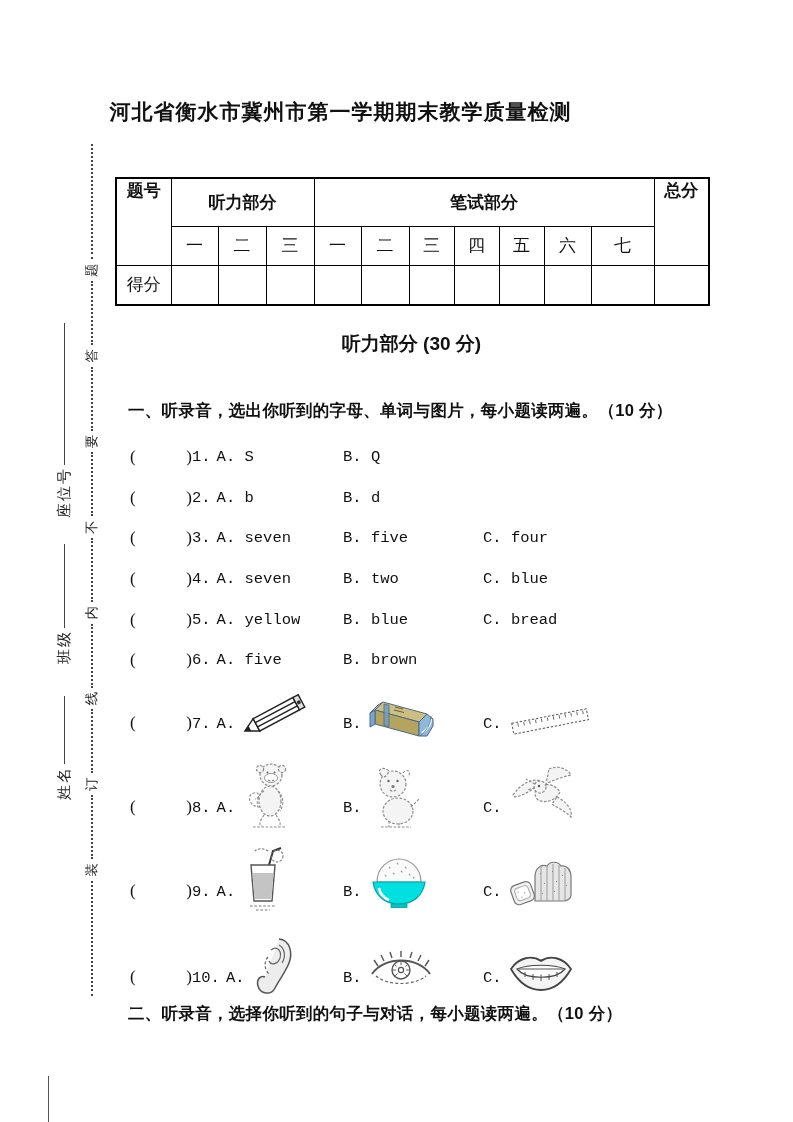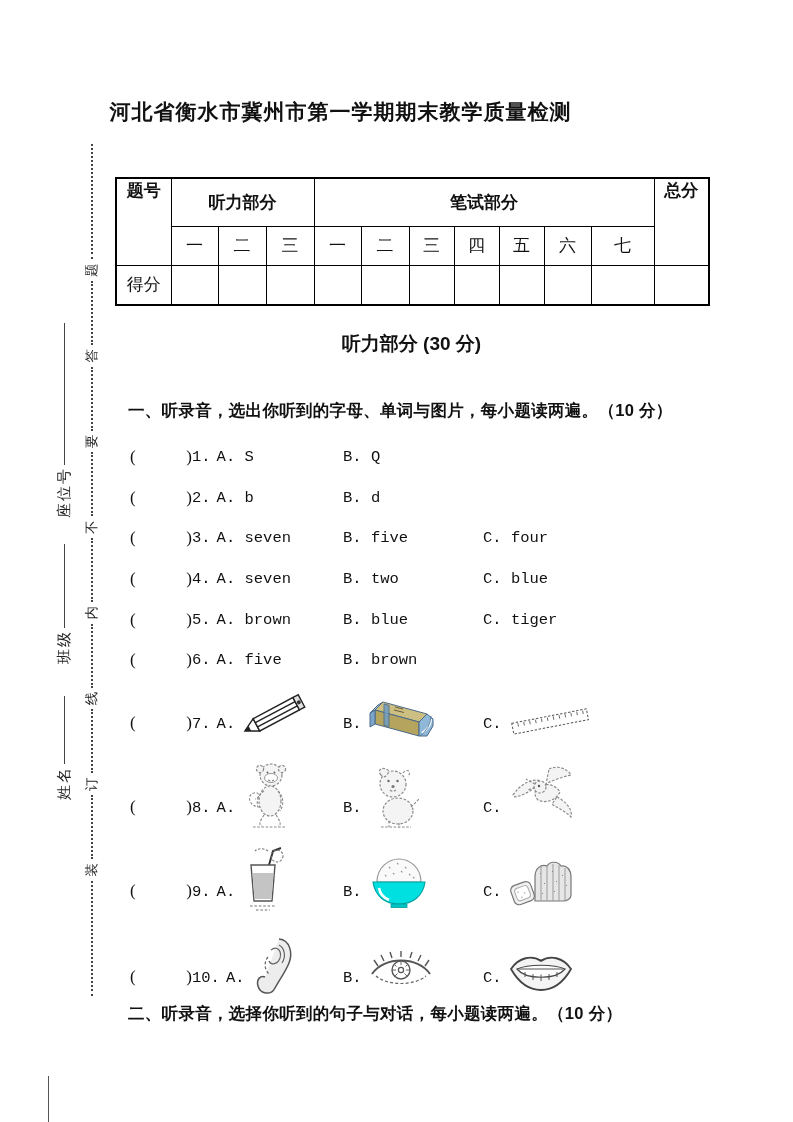--- a/index.html
+++ b/index.html
@@ -186,23 +186,23 @@
       </span>
     <span class="qa"><span class="qnum">4.</span><span>A. seven</span></span>
     <span class="qb"><span>B. two</span></span>
     <span class="qc"><span>C. blue</span></span>
   </div>
   <div class="qrow">
     <span class="qp">
         <span>(</span>
         <span>)</span>
       </span>
-    <span class="qa"><span class="qnum">5.</span><span>A. brown</span></span>
+    <span class="qa"><span class="qnum">5.</span><span>A. yellow</span></span>
     <span class="qb"><span>B. blue</span></span>
-    <span class="qc"><span>C. tiger</span></span>
+    <span class="qc"><span>C. bread</span></span>
   </div>
   <div class="qrow">
     <span class="qp">
         <span>(</span>
         <span>)</span>
       </span>
     <span class="qa"><span class="qnum">6.</span><span>A. five</span></span>
     <span class="qb"><span>B. brown</span></span>
   </div>
 

